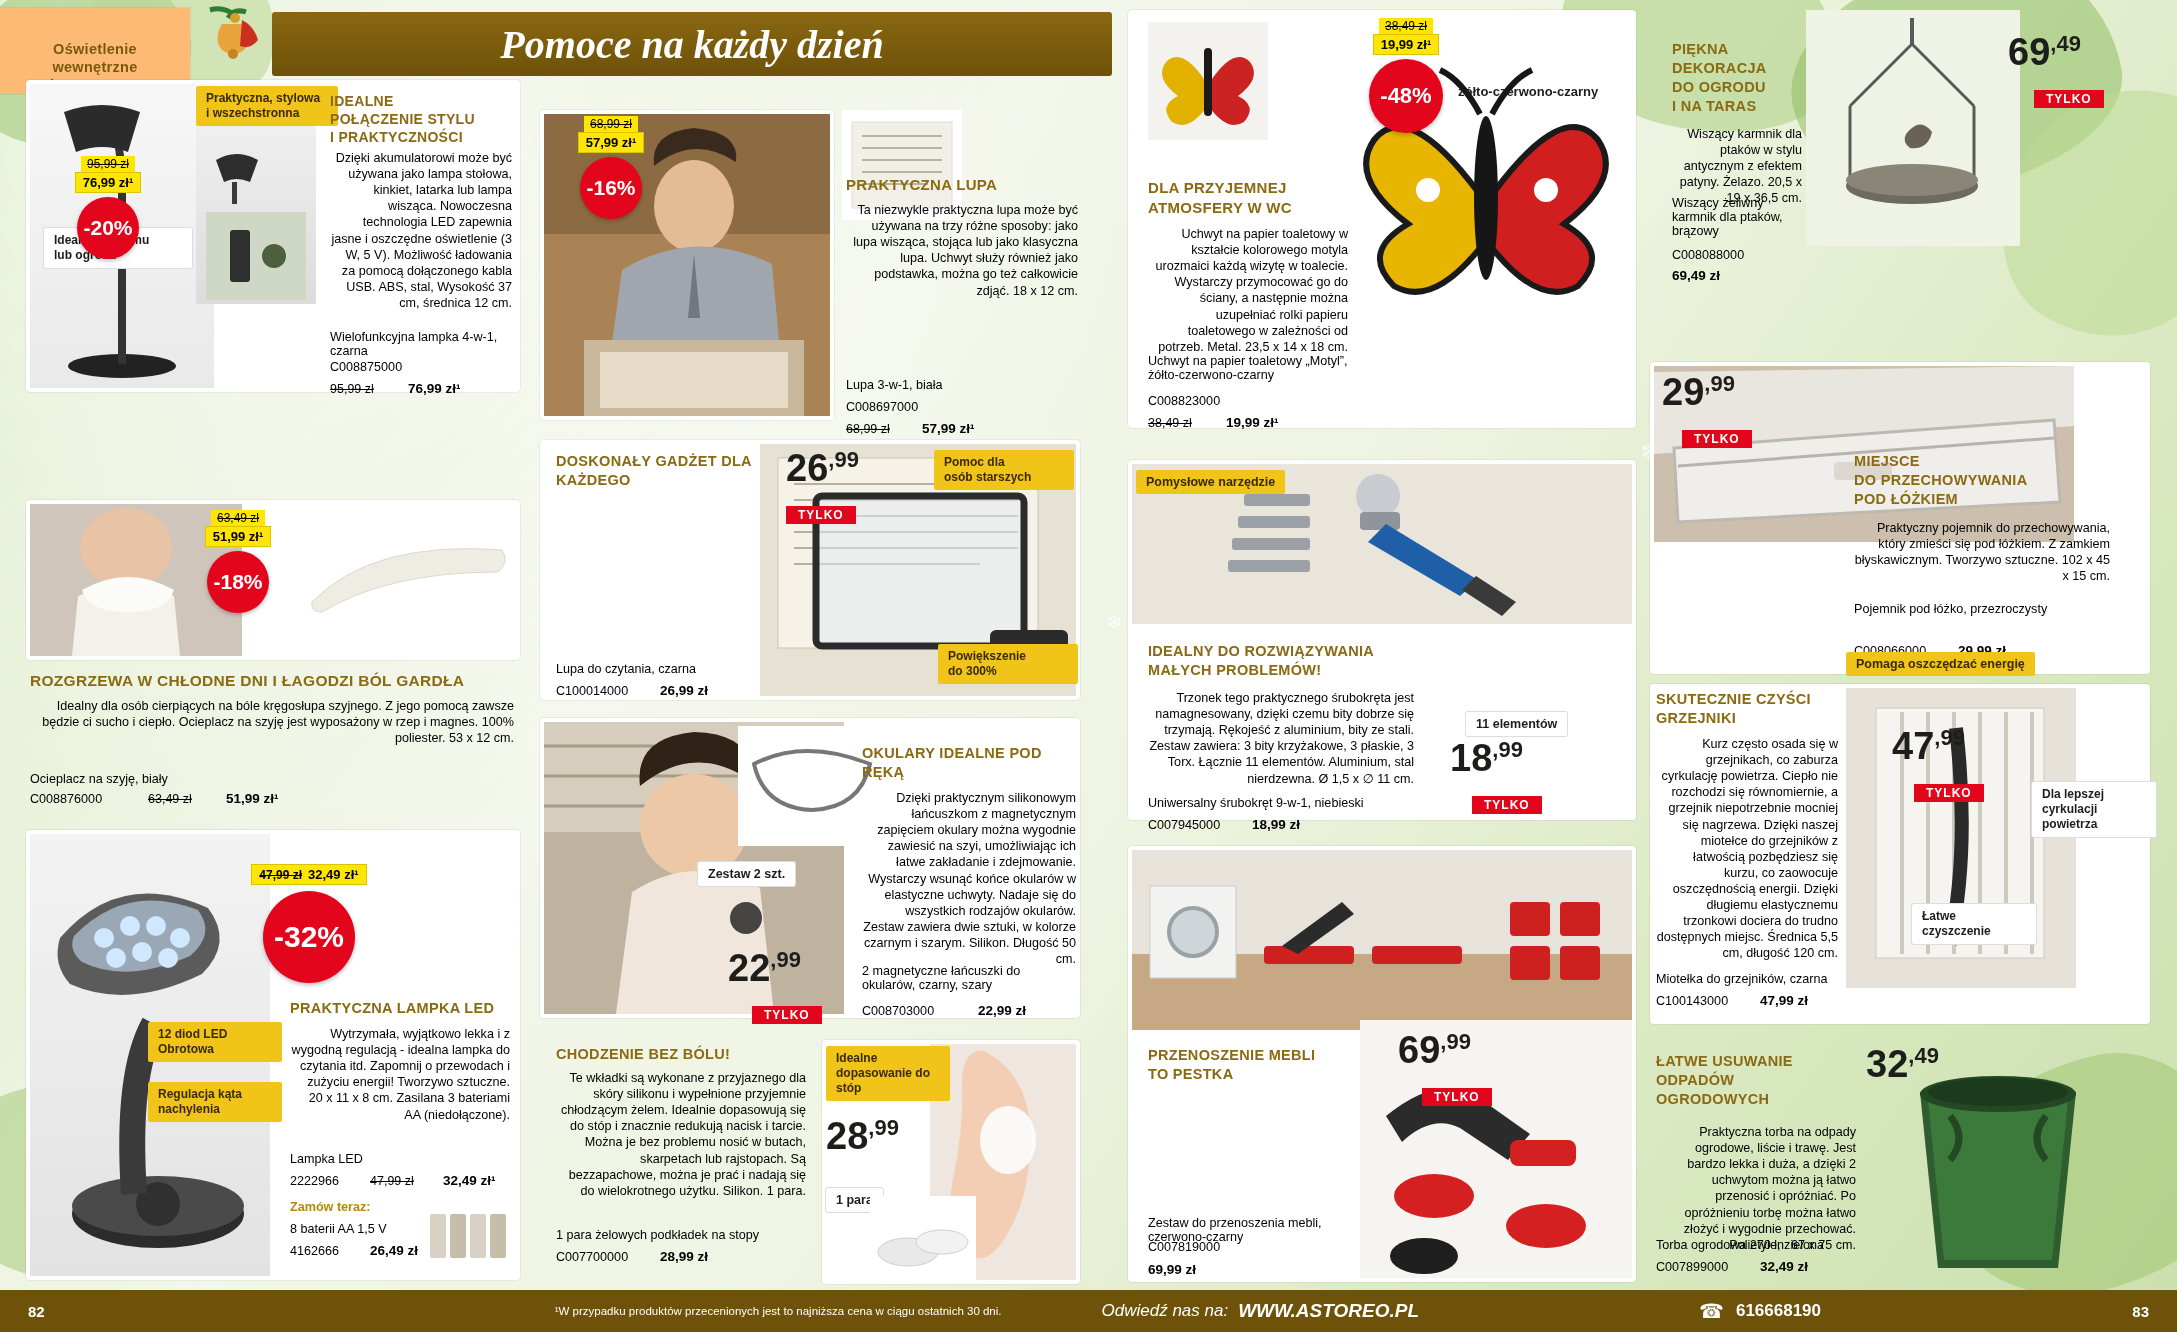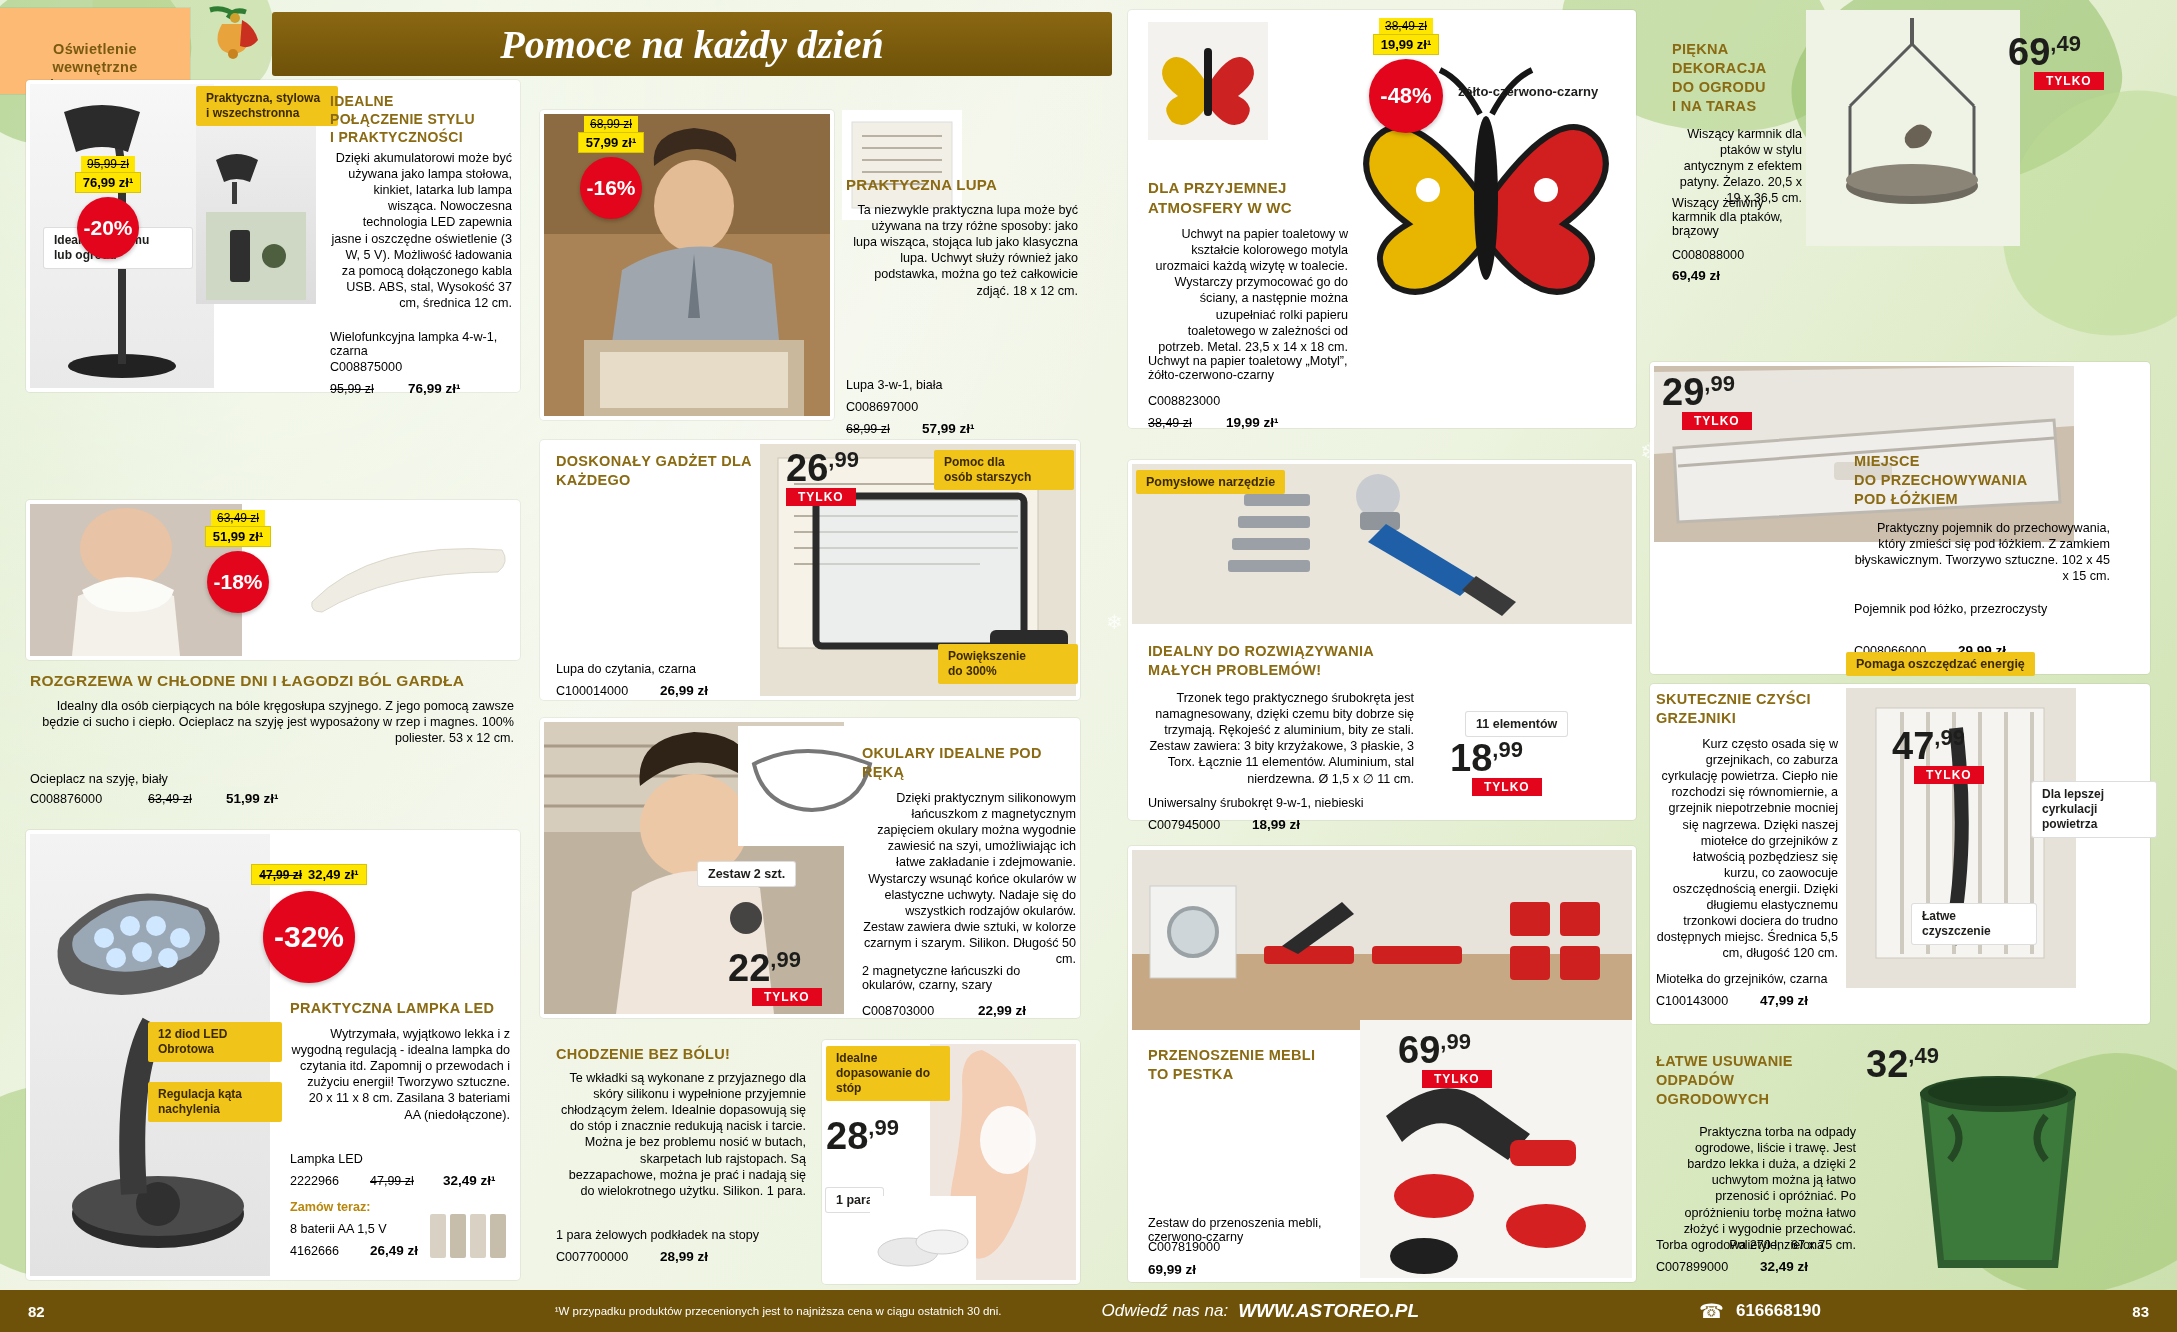--- a/index.html
+++ b/index.html
@@ -34,21 +34,21 @@
   .disc{
     background:#e3051b;color:#fff;font-weight:700;border-radius:50%;
     display:flex;align-items:center;justify-content:center;
     box-shadow:0 2px 4px rgba(0,0,0,.25);
   }
   .tylko{
     position:absolute;display:flex;flex-direction:column;align-items:flex-start;
   }
   .tylko .val{font-size:38px;font-weight:700;color:#1d1d1b;line-height:.95;}
   .tylko .val sup{font-size:22px;}
-  .tylko .lab{background:#e3051b;color:#fff;font-size:12px;font-weight:700;padding:2px 12px;letter-spacing:1px;margin-top:2px;}
+  .tylko .lab{background:#e3051b;color:#fff;font-size:12px;font-weight:700;padding:2px 12px;letter-spacing:1px;margin-top:20px;}
   .flag{
     position:absolute;background:#f0c419;color:#3b2a00;font-size:12.5px;font-weight:700;
     padding:5px 10px;border-radius:2px;
   }
   .flag.white{background:#fff;color:#1d1d1b;box-shadow:0 0 0 1px #ddd;}
   .photo{position:absolute;overflow:hidden;background:#ddd;}
   .footer{position:absolute;left:0;right:0;bottom:0;height:42px;background:#6e5209;color:#fff;display:flex;align-items:center;}
   .pagenum{font-size:15px;font-weight:700;color:#fff;}
   .foot-note{font-size:11.5px;}
   .foot-url{font-size:19px;font-weight:700;font-style:italic;}

